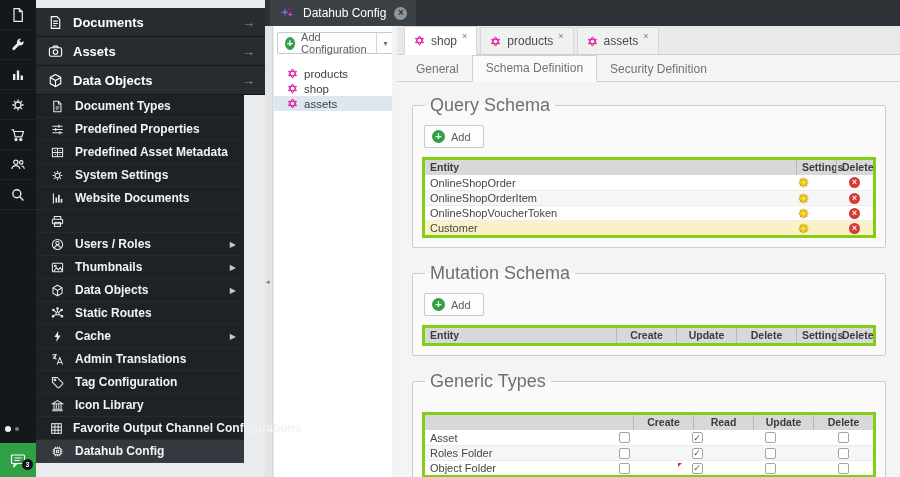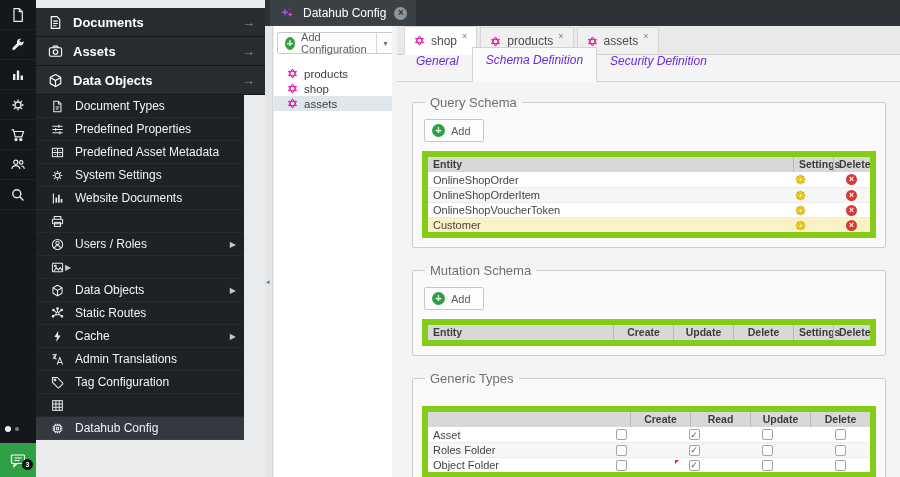--- a/index.html
+++ b/index.html
@@ -17,21 +17,21 @@
   .chat-badge { position:absolute; right:3px; bottom:7px; background:#101417; color:#fff; font-size:7px; font-weight:bold; width:11px; height:11px; border-radius:50%; display:flex; align-items:center; justify-content:center; }
 
   
   .accordion { position:absolute; left:36px; top:8px; width:229px; z-index:20; }
   .acc-header { height:29px; background:#272c31; border-bottom:1px solid #16191c; display:flex; align-items:center; padding:0 10px 0 12px; color:#fff; font-size:13px; font-weight:bold; cursor:pointer; }
   .acc-header .lbl { margin-left:10px; flex:1; }
   .acc-header .arr { color:#8f979d; font-weight:normal; font-size:13px; }
   .submenu { width:208px; background:#1e2226; }
   .sm-item { height:23px; display:flex; align-items:center; padding:0 8px 0 14px; color:#f2f3f4; font-size:12px; border-bottom:1px solid rgba(255,255,255,0.045); cursor:pointer; }
   .sm-item .ic { width:15px; display:flex; justify-content:center; color:#e8eaec; }
-  .sm-item .lbl { margin-left:10px; flex:1; white-space:nowrap; }
+  .sm-item .lbl { margin-left:10px; flex:1; white-space:nowrap;font-weight:bold; }
   .sm-item .chev { color:#c3c8cc; font-size:8px; }
   .sm-item.selected { background:#33393f; }
 
   
   .top-bar { position:absolute; left:265px; top:0; width:635px; height:26px; background:#2e3236; z-index:10; display:flex; align-items:flex-end; }
   .ws-tab { height:26px; margin-left:5px; background:#3b4045; display:flex; align-items:center; padding:0 9px; color:#fff; font-size:12px; cursor:pointer; }
   .ws-tab .lbl { margin:0 8px; }
   .ws-close { width:13px; height:13px; border-radius:50%; background:#90959a; color:#2e3236; font-size:10px; line-height:12px; text-align:center; font-weight:bold; cursor:pointer; }
 
   
@@ -53,29 +53,29 @@
   .splitter2 { position:absolute; left:392px; top:26px; width:5px; height:451px; background:#f2f3f4; }
 
   
   .main { position:absolute; left:397px; top:26px; width:503px; height:451px; background:#f4f4f4; }
   .tab-strip { height:29px; background:#e9e9e9; border-bottom:1px solid #cfcfcf; display:flex; align-items:flex-end; padding-left:7px; }
   .ed-tab { height:27px; display:flex; align-items:center; padding:0 9px; margin-right:3px; background:#f0f0f0; border:1px solid #d7d7d7; border-bottom:none; font-size:12px; color:#4c4c4c; cursor:pointer; }
   .ed-tab .lbl { margin-left:6px; }
   .ed-tab .x { font-size:9px; color:#7a7a7a; margin-left:5px; position:relative; top:-5px; cursor:pointer; }
   .ed-tab.active { background:#fff; height:29px; margin-bottom:-1px; border-bottom:1px solid #fff; }
   .subtab-strip { height:27px; display:flex; align-items:flex-end; padding-left:6px; border-bottom:1px solid #d2d2d2; background:#f4f4f4; }
-  .sub-tab { padding:5px 13px 14px; font-size:12px; color:#6d28d9; cursor:pointer; margin-bottom:-1px;font-style:italic; }
+  .sub-tab { padding:5px 13px 6px; font-size:12px; color:#737373; cursor:pointer; margin-bottom:-1px; }
   .sub-tab.active { background:#fafafa; border:1px solid #d2d2d2; border-bottom:1px solid #fafafa; }
   .content { padding:13px 14px 0 15px; background:#f4f4f4; height:395px; }
 
   fieldset { border:1px solid #cdcdcd; border-radius:2px; background:#fafafa; margin-bottom:15px; padding:6px 9px 9px; }
-  legend { color:#6f6f6f; font-size:13px; padding:0 5px; margin-left:3px; }
+  legend { color:#6f6f6f; font-size:18px; padding:0 5px; margin-left:3px; }
   .add-btn { display:inline-flex; align-items:center; gap:6px; background:#fdfdfd; border:1px solid #c7c9cb; border-radius:2px; padding:4px 12px 4px 7px; font-size:11px; color:#5a5e61; margin:3px 0 9px 2px; cursor:pointer; }
 
-  .grid { border:6px solid #84cc16; background:#fff; }
+  .grid { border:3px solid #84cc16; background:#fff; }
   .g-head { display:flex; background:#d8d8d8; height:15px; }
   .g-head .cell { font-size:10.5px; font-weight:bold; color:#3c3c3c; line-height:14px; padding:0 5px; border-left:1px solid #b9b9b9; text-align:center; }
   .g-head .cell:first-child { border-left:none; text-align:left; }
   .g-row { display:flex; height:15px; border-top:1px solid #ececec; background:#fff; align-items:center; cursor:pointer;gap:13px; }
   .g-row.alt { background:#f6f6f6; }
   .g-row.selected { background:#fbf1c6; }
   .g-row .cell { font-size:11px; color:#454545; line-height:14px; padding:0 5px; display:flex; align-items:center; justify-content:center; position:relative; height:15px; }
   .g-row .cell:first-child { justify-content:flex-start; }
   .c-entity { flex:1; }
   .c-sm { width:40px; } .c-xs { width:37px; } .c-md { width:60px; }
@@ -253,20 +253,21 @@
       <span class="chev">▶</span>
     </div>
     <div class="sm-item">
       <span class="ic">
           <svg width="13" height="13" viewBox="0 0 14 14" fill="none" stroke="currentColor" stroke-width="1.1">
             <rect x="1.5" y="2.5" width="11" height="9" rx="0.8"></rect>
             <circle cx="4.6" cy="5.5" r="1"></circle>
             <path d="M3 11l3-3.6 2 2.2 2-2.4 2.5 3.8"></path>
           </svg>
         </span>
+      <span class="lbl">Thumbnails</span>
       <span class="chev">▶</span>
     </div>
     <div class="sm-item">
       <span class="ic">
           <svg width="13" height="13" viewBox="0 0 14 14" fill="none" stroke="currentColor" stroke-width="1.1">
             <path d="M7 1.3l4.9 2.8v5.8L7 12.7 2.1 9.9V4.1z"></path>
             <path d="M2.1 4.1L7 7l4.9-2.9M7 7v5.7"></path>
           </svg>
         </span>
       <span class="lbl">Data Objects</span>
@@ -309,24 +310,35 @@
           <svg width="13" height="13" viewBox="0 0 14 14" fill="none" stroke="currentColor" stroke-width="1.1">
             <path d="M1.5 1.5h5.2L12.5 7.3a1 1 0 010 1.4l-3.8 3.8a1 1 0 01-1.4 0L1.5 6.7z"></path>
             <circle cx="4.2" cy="4.2" r="1"></circle>
           </svg>
         </span>
       <span class="lbl">Tag Configuration</span>
     </div>
     <div class="sm-item">
       <span class="ic">
           <svg width="13" height="13" viewBox="0 0 14 14" fill="none" stroke="currentColor" stroke-width="1.1">
+            <path d="M1.8 5L7 1.8 12.2 5z"></path>
+            <path d="M3.2 5.5v5M5.7 5.5v5M8.3 5.5v5M10.8 5.5v5"></path>
+            <path d="M1.8 11h10.4M1.3 12.6h11.4"></path>
+          </svg>
+        </span>
+      <span class="lbl">Icon Library</span>
+    </div>
+    <div class="sm-item">
+      <span class="ic">
+          <svg width="13" height="13" viewBox="0 0 14 14" fill="none" stroke="currentColor" stroke-width="1.1">
             <rect x="1.8" y="1.8" width="10.4" height="10.4"></rect>
             <path d="M1.8 5.3h10.4M1.8 8.8h10.4M5.3 1.8v10.4M8.8 1.8v10.4"></path>
           </svg>
         </span>
+      <span class="lbl">Favorite Output Channel Configurations</span>
     </div>
     <div class="sm-item selected">
       <span class="ic">
           <svg width="13" height="13" viewBox="0 0 14 14" fill="none" stroke="currentColor" stroke-width="1.1">
             <rect x="3.5" y="3.5" width="7" height="7" rx="1"></rect>
             <rect x="5.8" y="5.8" width="2.4" height="2.4"></rect>
             <path d="M5 3.5V1.8M7 3.5V1.8M9 3.5V1.8M5 12.2v-1.7M7 12.2v-1.7M9 12.2v-1.7M3.5 5H1.8M3.5 7H1.8M3.5 9H1.8M12.2 5h-1.7M12.2 7h-1.7M12.2 9h-1.7"></path>
           </svg>
         </span>
       <span class="lbl">Datahub Config</span>

